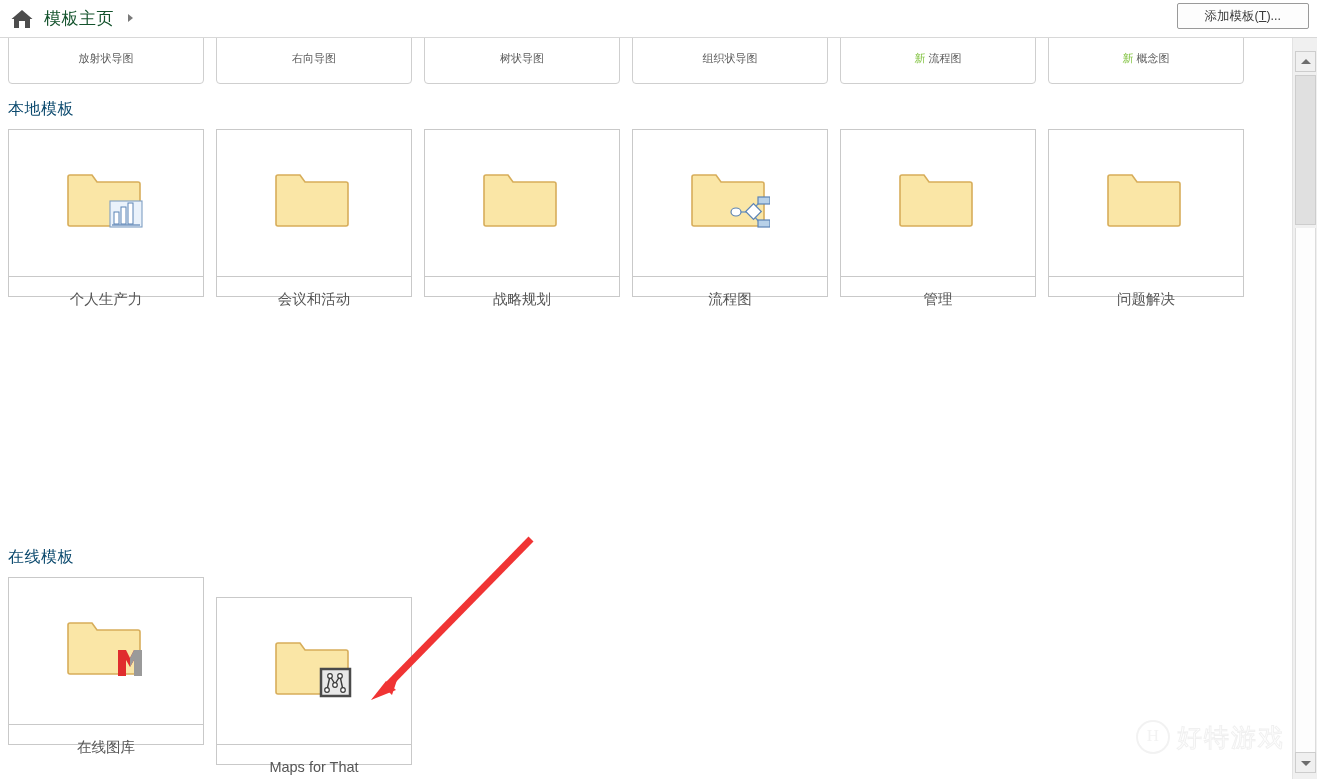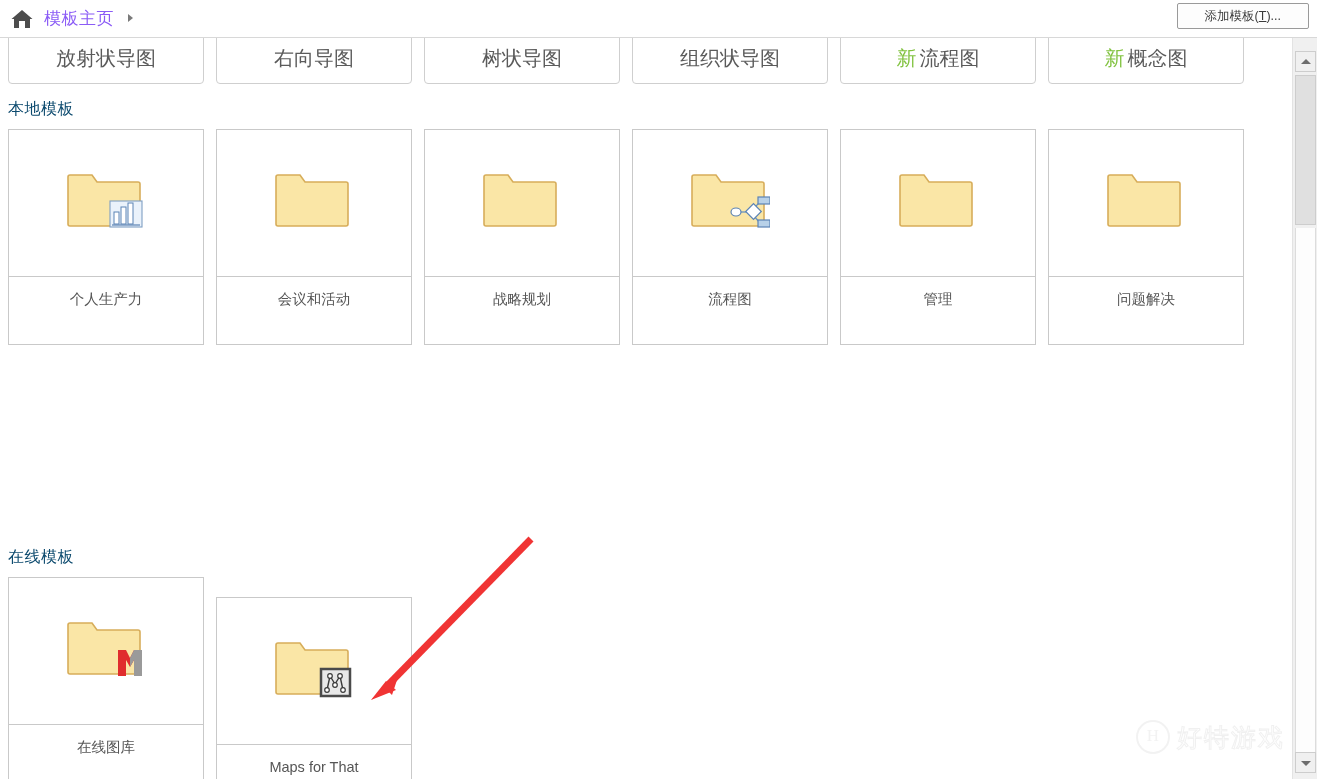--- a/index.html
+++ b/index.html
@@ -28,21 +28,21 @@
   }
   .home-icon {
     position: absolute;
     left: 8px; top: 5px;
     width: 28px; height: 28px;
   }
   .breadcrumb-text {
     position: absolute;
     left: 44px; top: 6px;
     font-size: 17px;
-    color: #8b5cf6;
+    color: #14532d;
     line-height: 26px;
     letter-spacing: 0.5px;
   }
   .breadcrumb-caret {
     position: absolute;
     left: 128px; top: 14px;
     width: 0; height: 0;
     border-left: 5px solid #7a7a7a;
     border-top: 4px solid transparent;
     border-bottom: 4px solid transparent;
@@ -84,21 +84,21 @@
   }
   .type-btn {
     position: absolute;
     top: -16px;
     width: 196px;
     height: 62px;
     border: 1px solid #cfcfcf;
     border-radius: 4px;
     background: #ffffff;
     box-sizing: border-box;
-    font-size: 20px;
+    font-size: 11px;
     color: #5b5b5b;
     text-align: center;
     line-height: 70px;
     white-space: nowrap;
     overflow: hidden;
   }
   .type-btn .new-tag {
     color: #82c341;
     margin-right: 3px;
   }
@@ -108,21 +108,21 @@
     position: absolute;
     font-size: 16px;
     color: #0c4a6e;
     letter-spacing: 0.5px;
   }
 
   
   .card {
     position: absolute;
     width: 196px;
-    height: 216px;
+    height: 168px;
     border: 1px solid #c9c9c9;
     background: #ffffff;
     box-sizing: border-box;
   }
   .card-thumb {
     position: absolute;
     left: 0; top: 0;
     width: 194px;
     height: 147px;
     border-bottom: 1px solid #c9c9c9;

